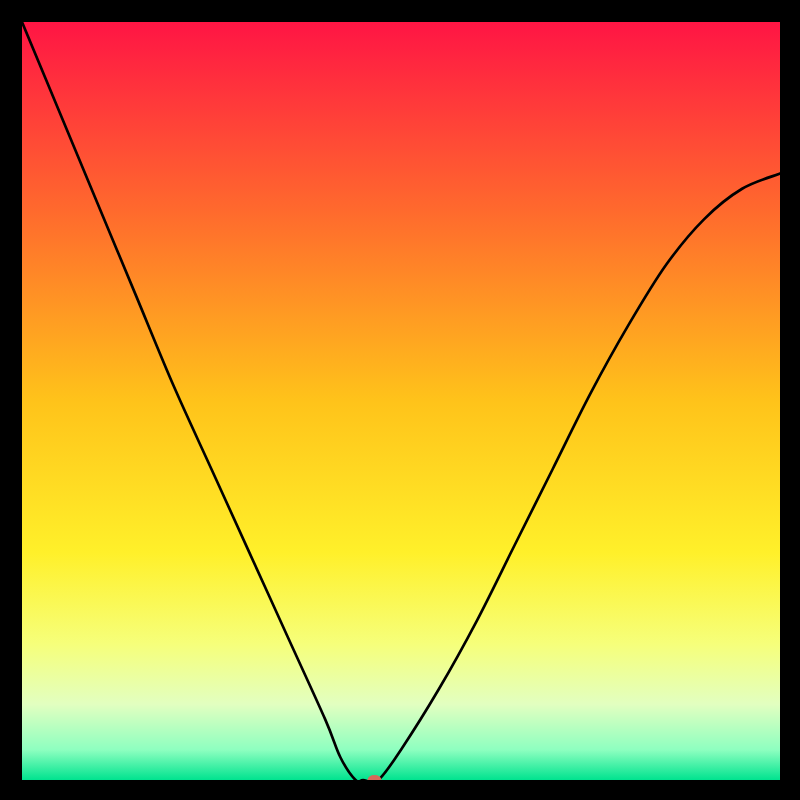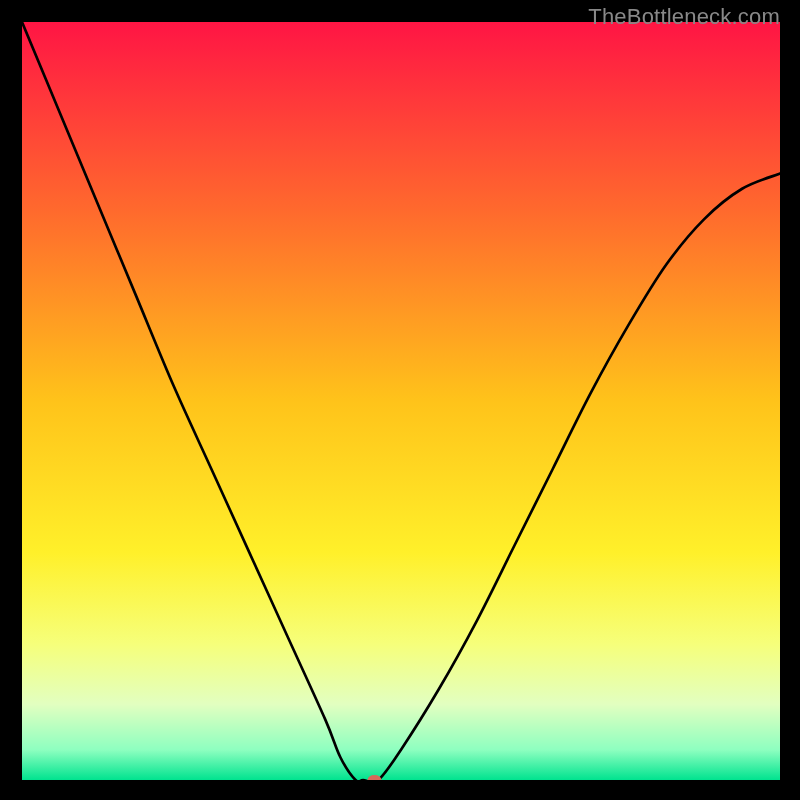--- a/index.html
+++ b/index.html
@@ -35,21 +35,20 @@
     height: 758px;
   }
   .plot svg {
     display: block;
   }
 </style>
 </head>
 <body>
 <div class="page">
 
-<div class="watermark">TheBottleneck.com</div>
 
 <div class="plot">
   <svg viewBox="0 0 100 100" width="758" height="758" preserveAspectRatio="none">
     <defs>
       <linearGradient id="bg-grad" x1="0" y1="0" x2="0" y2="1">
             <stop offset="0%" stop-color="#ff1544"></stop>
             <stop offset="25%" stop-color="#ff6a2d"></stop>
             <stop offset="50%" stop-color="#ffc31a"></stop>
             <stop offset="70%" stop-color="#fff02a"></stop>
             <stop offset="82%" stop-color="#f6ff7a"></stop>

